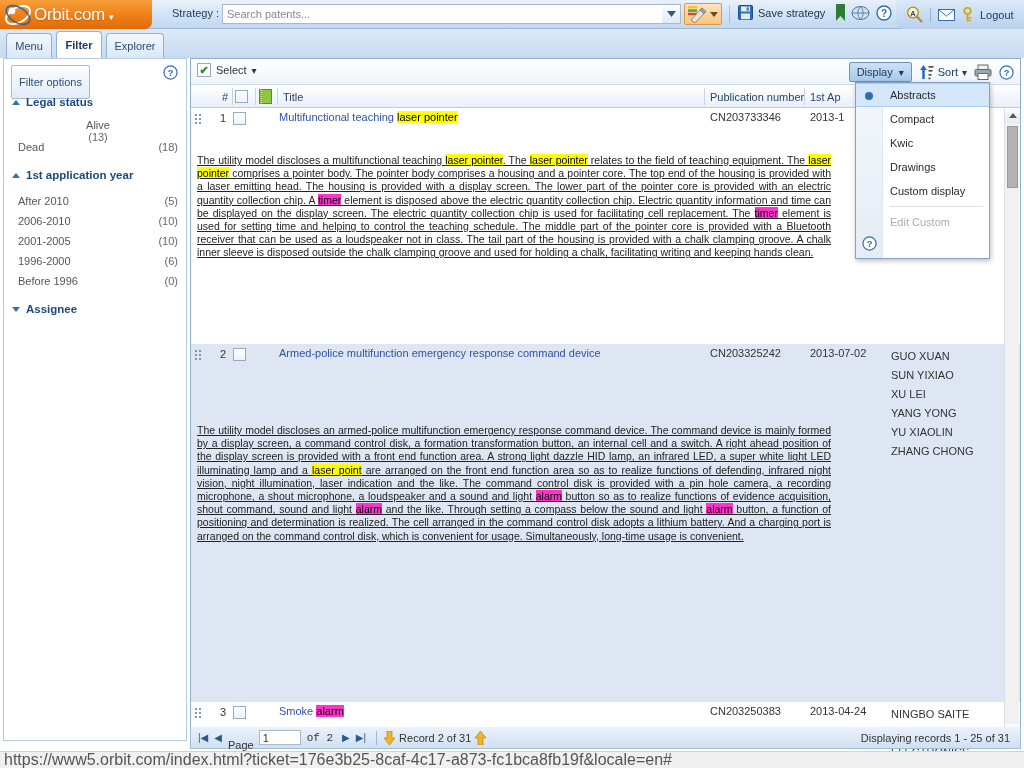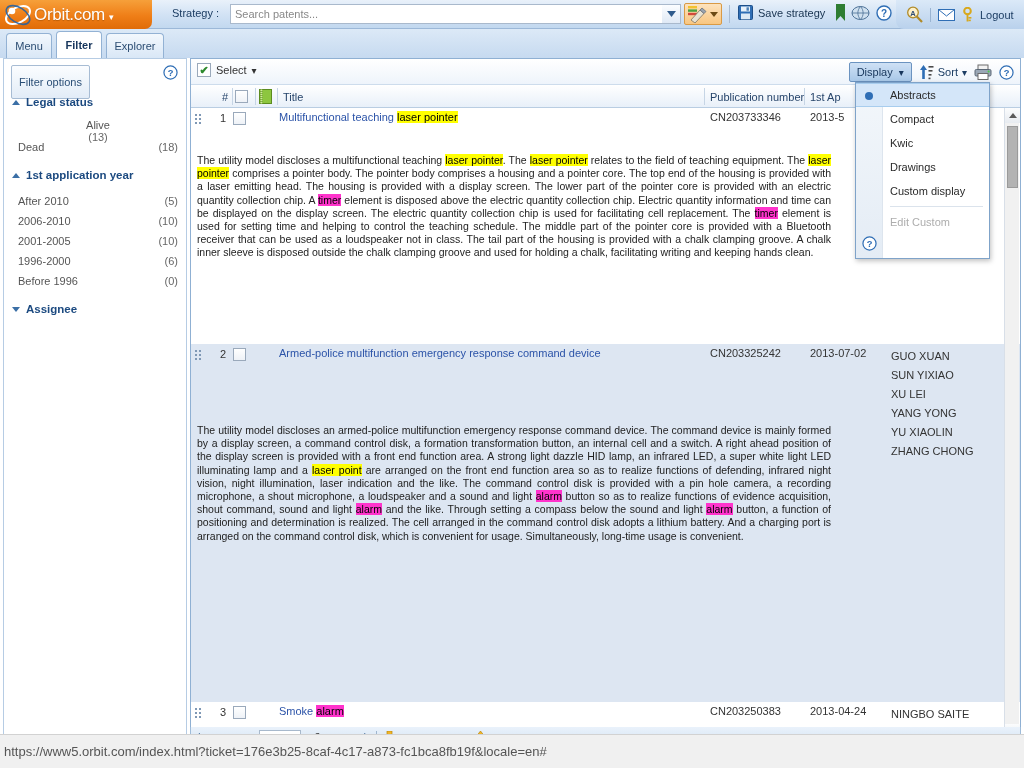--- a/index.html
+++ b/index.html
@@ -34,21 +34,21 @@
     letter-spacing: -0.3px; margin-left: 1px;
     text-shadow: 0 1px 1px rgba(120,60,0,.45);
   }
   .logo-caret {
     color: #fff; font-size: 9px; margin-left: 4px; margin-top: 5px;
   }
   .strategy-label {
     position: absolute; left: 172px; top: 7px; font-size: 11px; color: #1c3d63;
   }
   .strategy-input {
-    position: absolute; left: 230px; top: 4px; width: 448px; height: 20px;
+    position: absolute; left: 222px; top: 4px; width: 448px; height: 20px;
     border: 1px solid #a9b9cc; background: #fff; font-size: 11px;
     padding: 0 4px; color: #333; outline: none;
     font-family: "Liberation Sans", sans-serif;
   }
   .strategy-input::placeholder { color: #888; }
   .strategy-drop {
     position: absolute; left: 662px; top: 4px; width: 19px; height: 20px;
     border: 1px solid #a9b9cc; border-left: none;
     background: linear-gradient(to bottom,#fbfdff,#dfe9f5);
     display: flex; align-items: center; justify-content: center;
@@ -185,21 +185,21 @@
   }
   .rtitle {
     position: absolute; left: 88px; top: 3px; font-size: 11px;
     color: #2b53a8; white-space: nowrap;
   }
   .rpub { position: absolute; left: 519px; top: 3px; font-size: 11px; color: #333; }
   .rdate { position: absolute; left: 619px; top: 3px; font-size: 11px; color: #333; }
   .rassign { position: absolute; left: 700px; top: 3px; font-size: 11px; color: #333; line-height: 19px; }
   .abstract {
     position: absolute; left: 6px; font-size: 10.5px; color: #222;
-    text-align: justify; line-height: 13.2px;
+    text-align: justify; line-height: 13.2px; text-decoration: underline;
   }
   mark.y { background: #ffff00; color: #000; }
   mark.m { background: #ff33cc; color: #000; }
 
   
   .vscroll {
     position: absolute; right: 1px; top: 49px; width: 15px; bottom: 1px;
     background: #f1f1f1; border-left: 1px solid #d8dfe8;
   }
   .vscroll .arrow { position: absolute; left: 0; width: 15px; height: 15px;
@@ -241,24 +241,24 @@
     border: 1px solid #9fbcd9; border-top: none;
     display: flex; align-items: center;
   }
   .pg-arrow { font-size: 10px; color: #2f5b8c; padding: 0 3px; }
   .page-input {
     width: 42px; height: 15px; border: 1px solid #a8b9cc; background: #fff;
     font-size: 11px; padding: 0 3px; color: #333; outline: none;
     font-family: "Liberation Sans", sans-serif;
   }
   .statusbar {
-    position: absolute; left: 0; bottom: 0; width: 1024px; height: 34px;
+    position: absolute; left: 0; bottom: 0; width: 1024px; height: 17px;
     background: #f0f0f0; border-top: 1px solid #d2d2d2;
     display: flex; align-items: center; padding-left: 4px;
-    font-size: 13px; color: #555;
+    font-size: 16px; color: #555;
   }
   .tiny { font-size: 10px; }
   svg { display: block; }
 </style>
 </head>
 <body>
 
 <div id="app">
 
   <div class="topbar">
@@ -515,21 +515,21 @@
             <i style="left:4px;top:0"></i>
           <i style="left:0;top:4px"></i>
             <i style="left:4px;top:4px"></i>
           <i style="left:0;top:8px"></i>
             <i style="left:4px;top:8px"></i>
         </span>
         <span class="rnum">1</span>
         <span class="rchk"></span>
         <span class="rtitle" id="t1">Multifunctional teaching <mark class="y">laser pointer</mark></span>
         <span class="rpub">CN203733346</span>
-        <span class="rdate">2013-5</span>
+        <span class="rdate">2013-1</span>
       </div>
       <div class="abstract" style="top:46px; width:634px;" id="a1">The utility model discloses a multifunctional teaching <mark class="y">laser pointer</mark>. The <mark class="y">laser pointer</mark> relates to the field of teaching equipment. The <mark class="y">laser pointer</mark> comprises a pointer body. The pointer body comprises a housing and a pointer core. The top end of the housing is provided with a laser emitting head. The housing is provided with a display screen. The lower part of the pointer core is provided with an electric quantity collection chip. A <mark class="m">timer</mark> element is disposed above the electric quantity collection chip. Electric quantity information and time can be displayed on the display screen. The electric quantity collection chip is used for facilitating cell replacement. The <mark class="m">timer</mark> element is used for setting time and helping to control the teaching schedule. The middle part of the pointer core is provided with a Bluetooth receiver that can be used as a loudspeaker not in class. The tail part of the housing is provided with a chalk clamping groove. A chalk inner sleeve is disposed outside the chalk clamping groove and used for holding a chalk, facilitating writing and keeping hands clean.</div>
 
     </div>
 
     <div class="rowgroup even" style="top:285px; height:358px;">
       <div class="rowhead">
         <span class="grip">
           <i style="left:0;top:0"></i>
             <i style="left:4px;top:0"></i>

